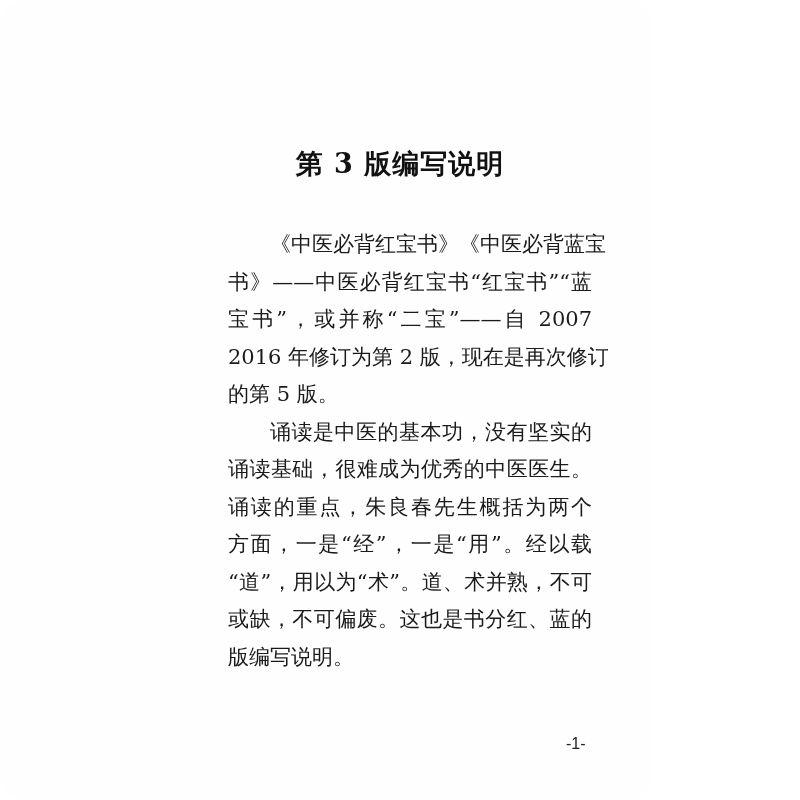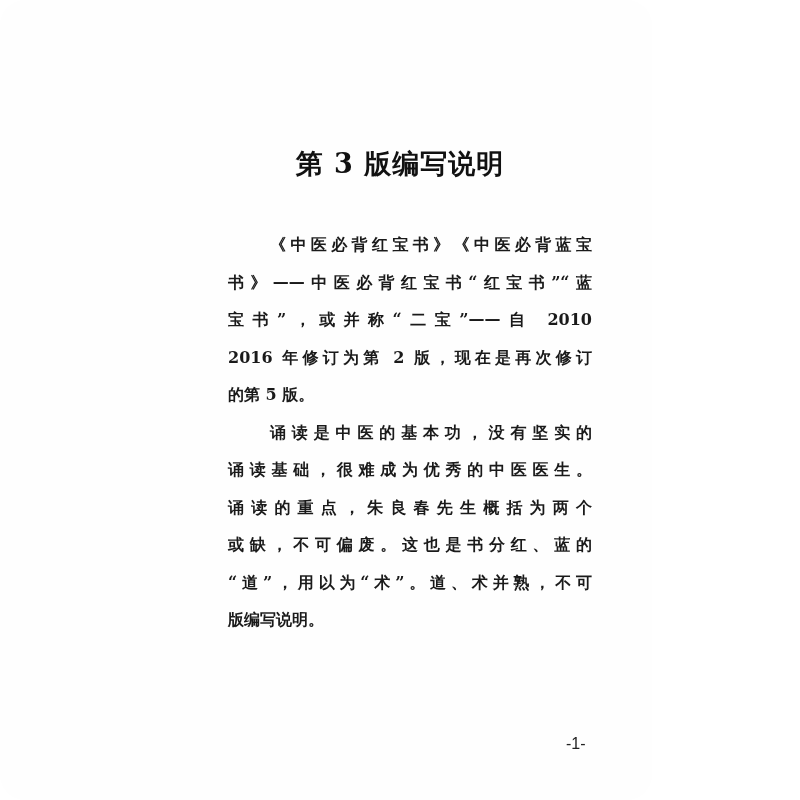--- a/index.html
+++ b/index.html
@@ -2,45 +2,46 @@
 <html><head>
 <meta charset="utf-8">
 <style>
   html, body { margin: 0; padding: 0; background: #ffffff; }
   body { width: 800px; height: 800px; position: relative; overflow: hidden;
          font-family: "DejaVu Serif", "Liberation Serif", serif; color: #1a1a1a; }
   .page { position: absolute; left: 0; top: 0; width: 652px; height: 800px; background: #fefefe; border-radius: 25px; }
   .title { position: absolute; top: 146px; left: 0; width: 800px; text-align: center;
            font-size: 27px; font-weight: bold; letter-spacing: 1px; color: #111; }
   .body { position: absolute; left: 228px; top: 226px; width: 364px; }
-  .line { height: 37.5px; line-height: 37.5px; font-size: 16px; white-space: nowrap;
-          text-align: justify; text-align-last: justify; letter-spacing: 0px; font-weight: bold; }
+  .line { height: 37.5px; line-height: 37.5px; font-size: 21px; white-space: nowrap;
+          text-align: justify; text-align-last: justify; letter-spacing: 0px; }
   .line.last { text-align-last: left; }
   .line.indent { padding-left: 42px; }
   .pnum { position: absolute; left: 566px; top: 735px; font-family: "Liberation Sans", sans-serif;
           font-size: 16px; color: #222; }
 </style>
 </head>
 <body>
 
 <div class="page">
   <div class="title">第 3 版编写说明</div>
 
   <div class="body">
     <div>
       <div class="line indent">《中医必背红宝书》《中医必背蓝宝</div>
       <div class="line">书》——中医必背红宝书“红宝书”“蓝</div>
-      <div class="line">宝书”，或并称“二宝”——自 2010</div>
+      <div class="line">宝书”，或并称“二宝”——自 2007</div>
       <div class="line">2016 年修订为第 2 版，现在是再次修订</div>
       <div class="line last">的第 5 版。</div>
     </div>
     <div>
       <div class="line indent">诵读是中医的基本功，没有坚实的</div>
       <div class="line">诵读基础，很难成为优秀的中医医生。</div>
       <div class="line">诵读的重点，朱良春先生概括为两个</div>
+      <div class="line">方面，一是“经”，一是“用”。经以载</div>
+      <div class="line">“道”，用以为“术”。道、术并熟，不可</div>
       <div class="line">或缺，不可偏废。这也是书分红、蓝的</div>
-      <div class="line">“道”，用以为“术”。道、术并熟，不可</div>
       <div class="line last">版编写说明。</div>
     </div>
   </div>
 
   <div class="pnum">-1-</div>
 </div>
 
 </body></html>

